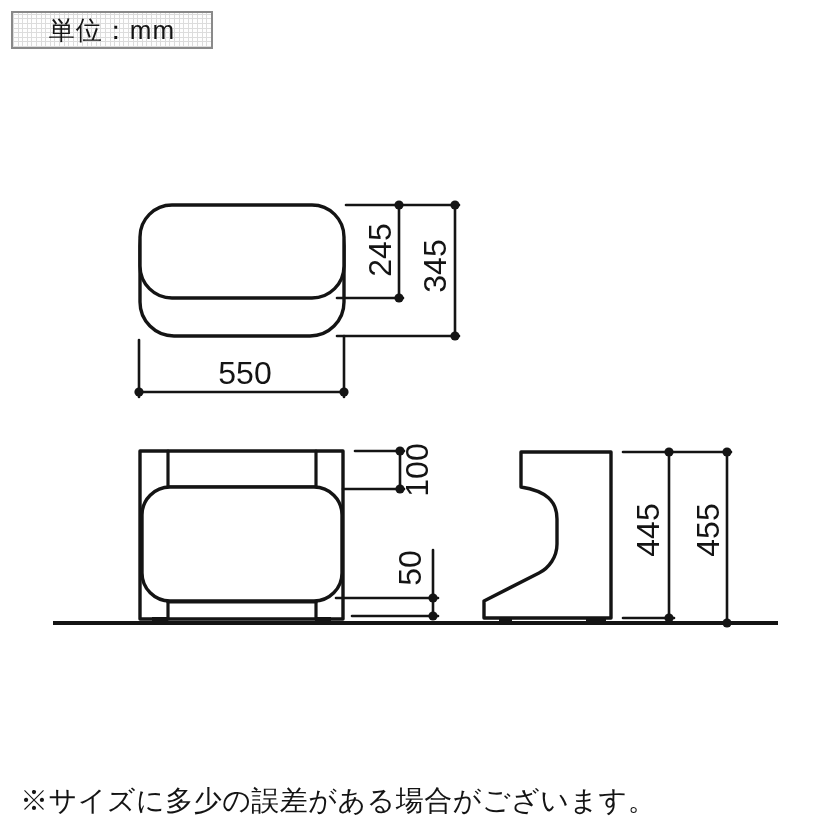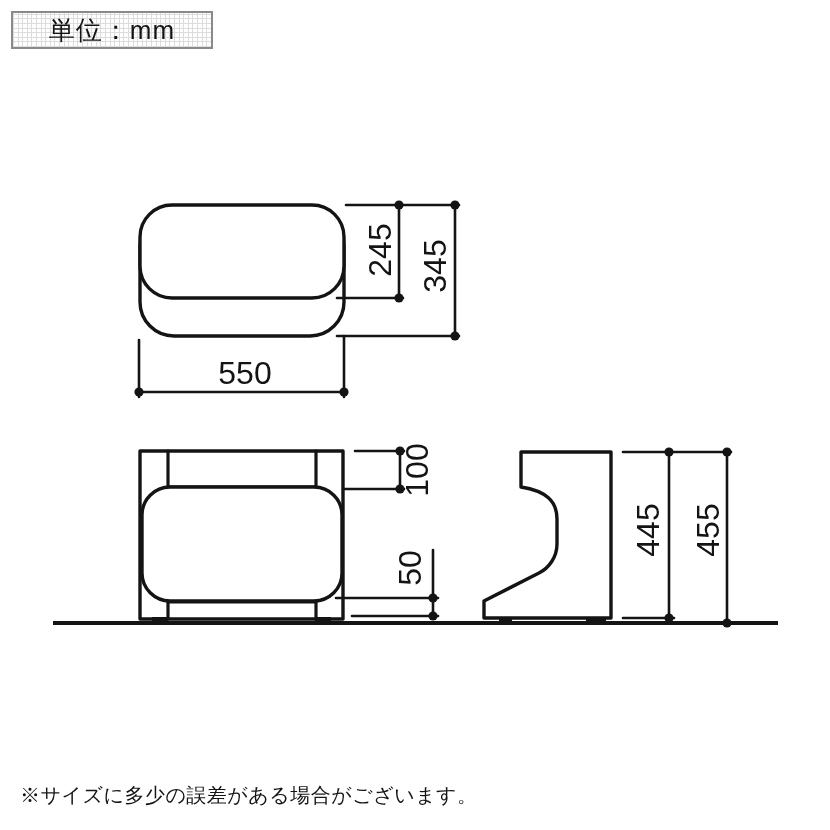--- a/index.html
+++ b/index.html
@@ -34,21 +34,21 @@
   }
   .dim-text{
     font-family:"Liberation Sans", sans-serif;
     font-size:32px;
     fill:#141414;
     stroke:none;
   }
   .note{
     position:absolute;
     left:20px;top:782px;
-    font-size:20px;
+    font-size:28px;
     font-weight:500;
     letter-spacing:0.5px;
     white-space:nowrap;
     text-align:center;
   }
 </style>
 </head>
 <body>
 
 <div class="canvas">

